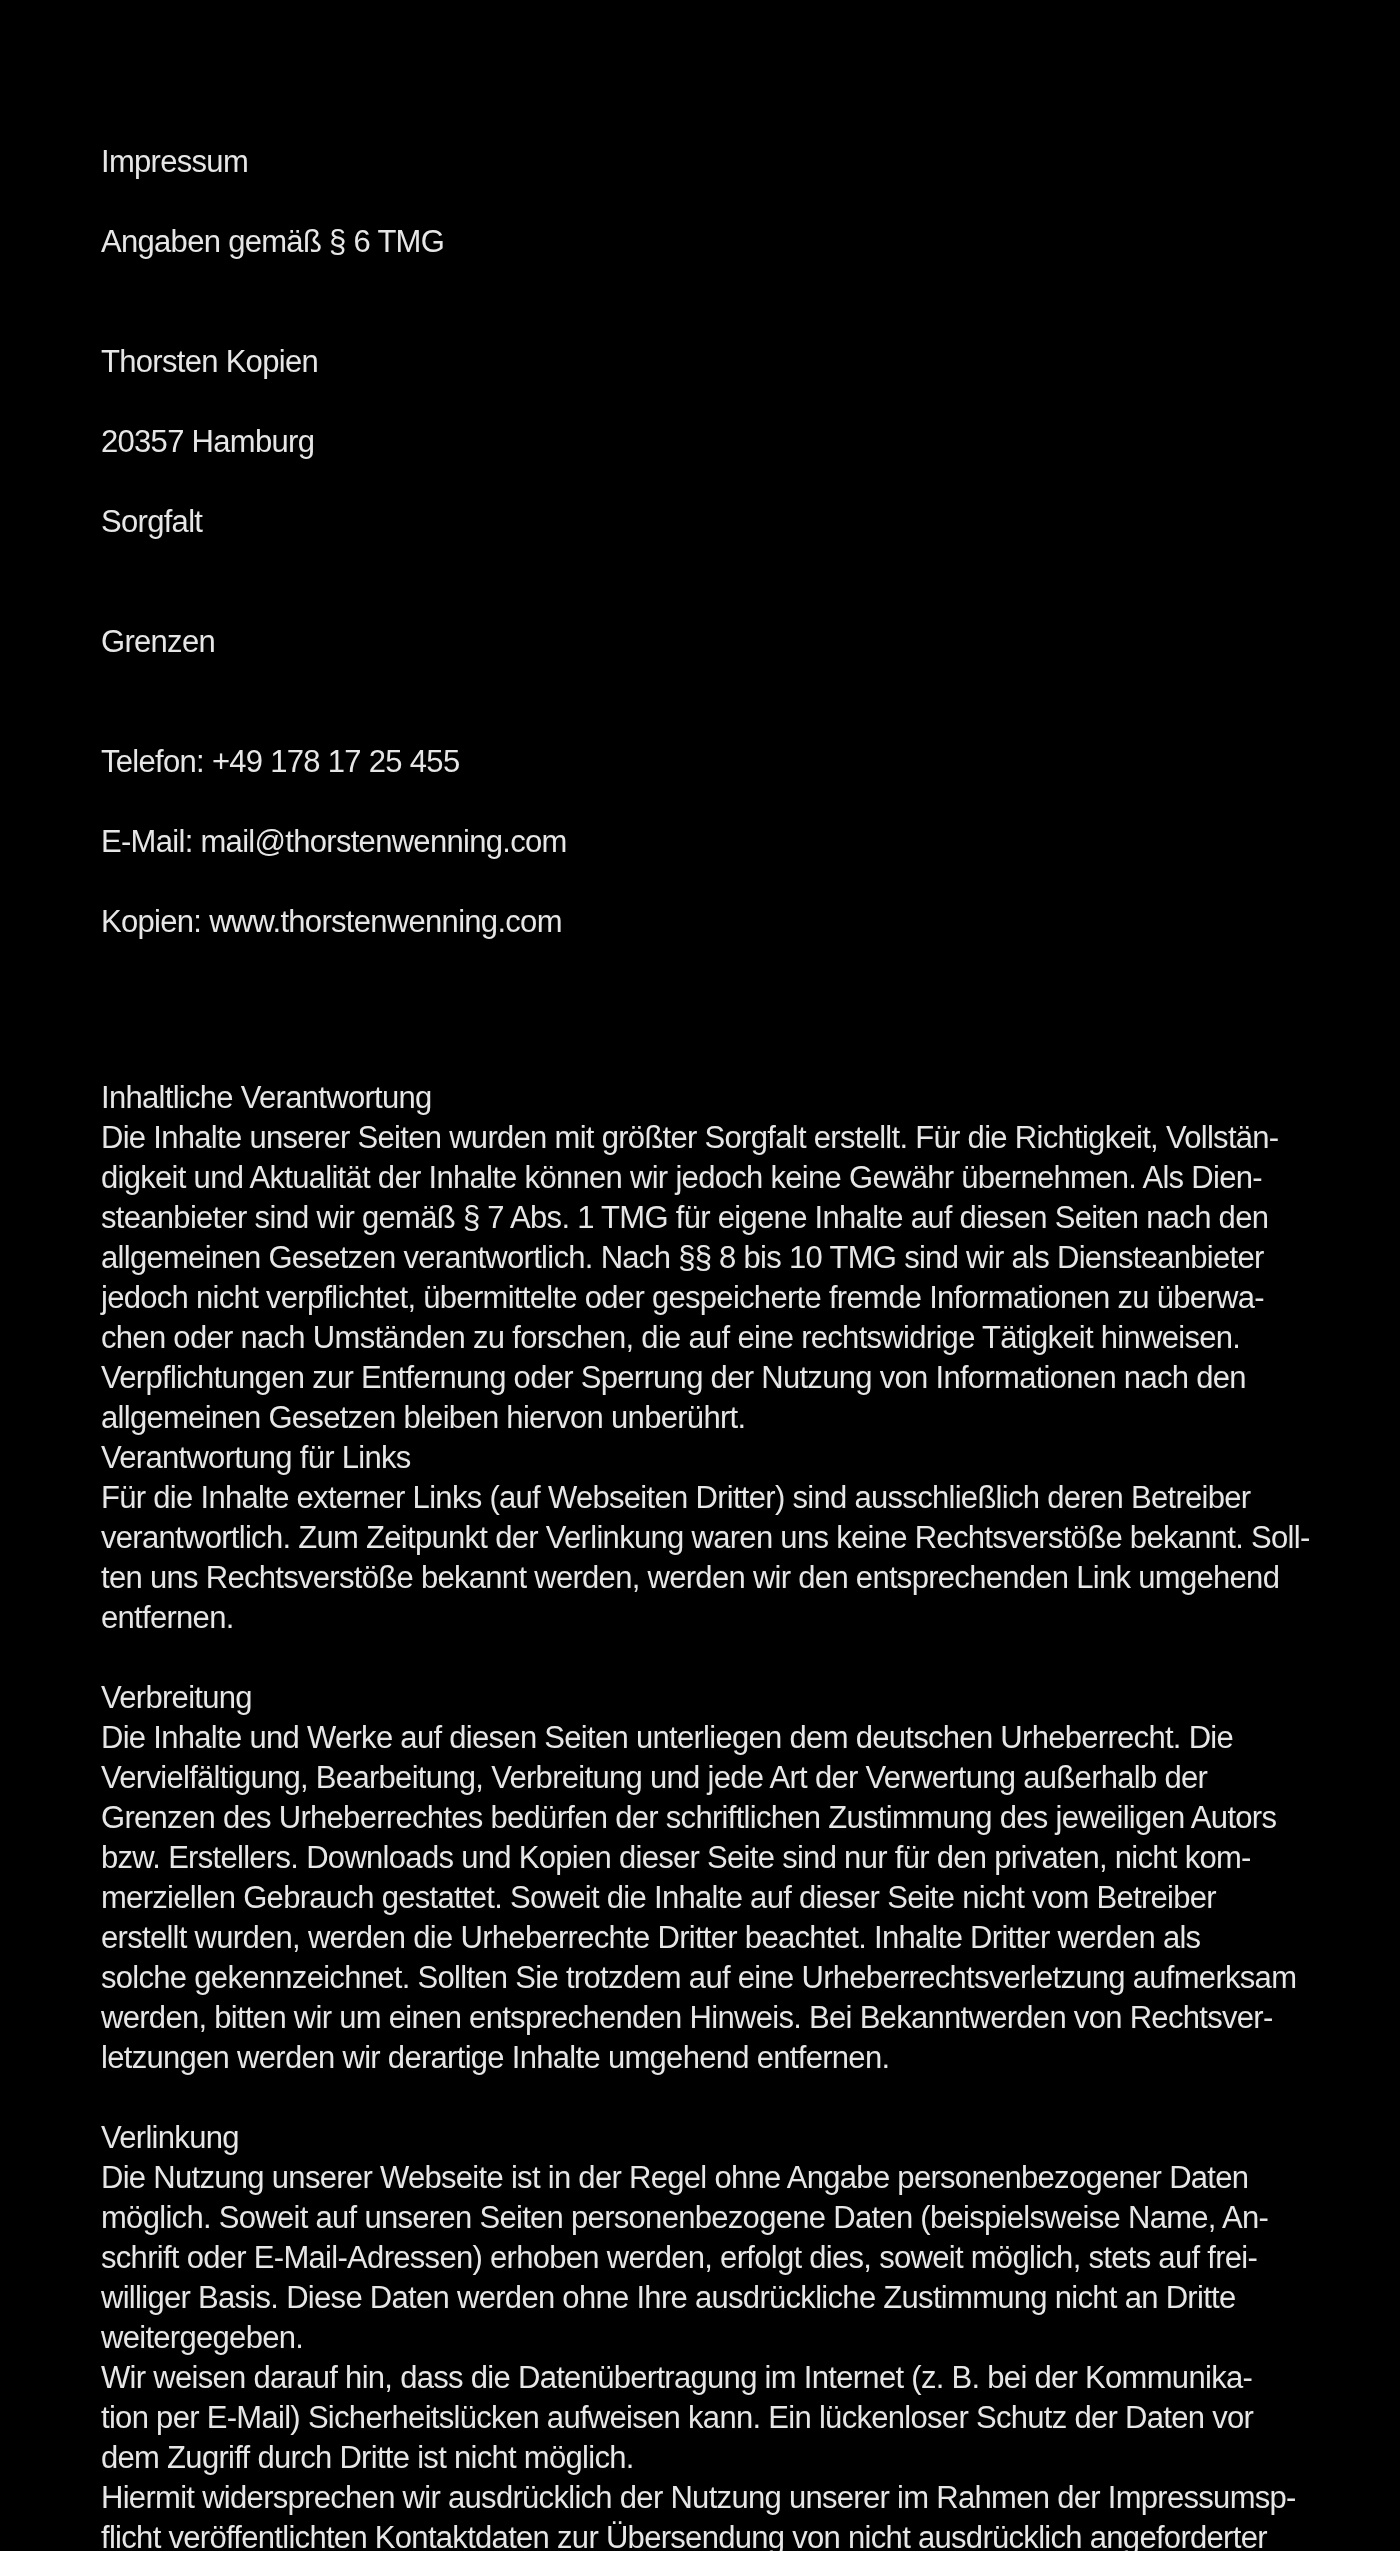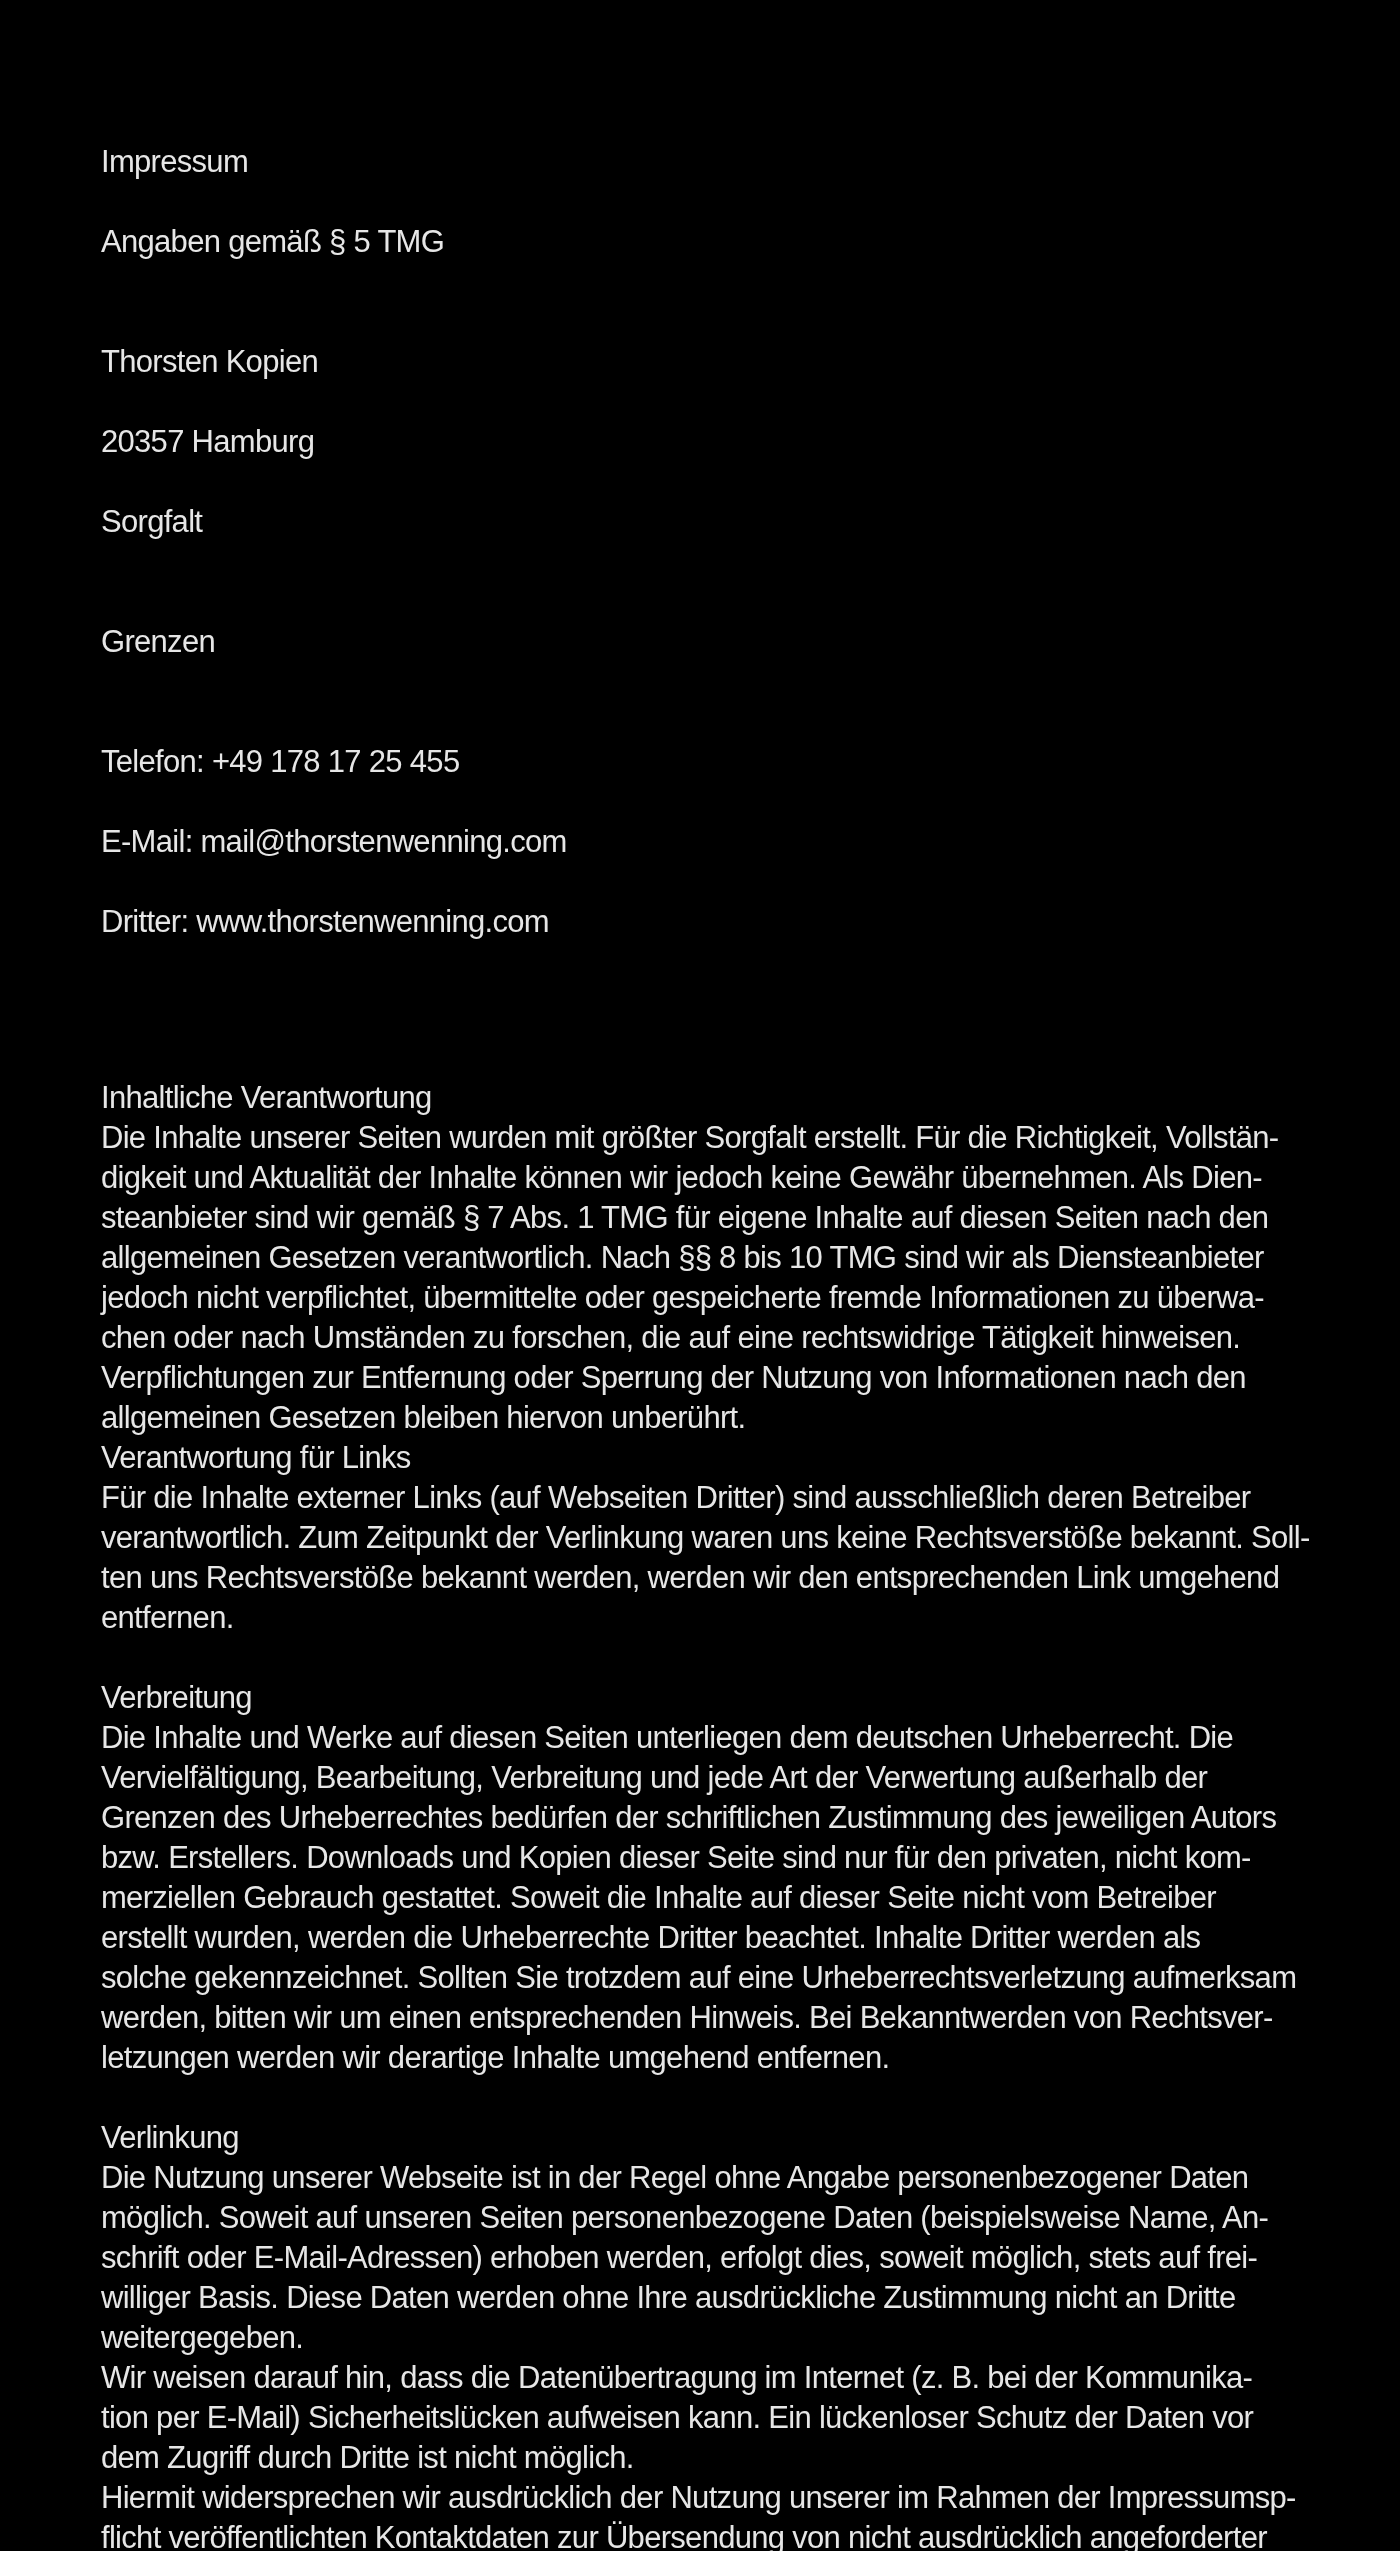--- a/index.html
+++ b/index.html
@@ -34,34 +34,34 @@
     margin-bottom: 96px;
   }
 </style>
 </head>
 <body style="background: rgb(0, 0, 0);">
 
 <main class="content">
 
   <div class="line gap">Impressum</div>
 
-  <div class="line gap">Angaben gemäß § 5 TMG</div>
+  <div class="line gap">Angaben gemäß § 6 TMG</div>
 
   <div class="block gap">
     <div class="line">Thorsten Kopien</div>
     <div class="line">20357 Hamburg</div>
     <div class="line">Sorgfalt</div>
   </div>
 
   <div class="line gap">Grenzen</div>
 
   <div class="block gap-lg">
     <div class="line">Telefon: +49 178 17 25 455</div>
     <div class="line">E-Mail: mail@thorstenwenning.com</div>
-    <div class="line">Dritter: www.thorstenwenning.com</div>
+    <div class="line">Kopien: www.thorstenwenning.com</div>
   </div>
 
   <section class="gap">
     <div class="line">Inhaltliche Verantwortung</div>
     <div class="block">Die Inhalte unserer Seiten wurden mit größter Sorgfalt erstellt. Für die Richtigkeit, Vollstän-
 digkeit und Aktualität der Inhalte können wir jedoch keine Gewähr übernehmen. Als Dien-
 steanbieter sind wir gemäß § 7 Abs. 1 TMG für eigene Inhalte auf diesen Seiten nach den
 allgemeinen Gesetzen verantwortlich. Nach §§ 8 bis 10 TMG sind wir als Diensteanbieter
 jedoch nicht verpflichtet, übermittelte oder gespeicherte fremde Informationen zu überwa-
 chen oder nach Umständen zu forschen, die auf eine rechtswidrige Tätigkeit hinweisen.

